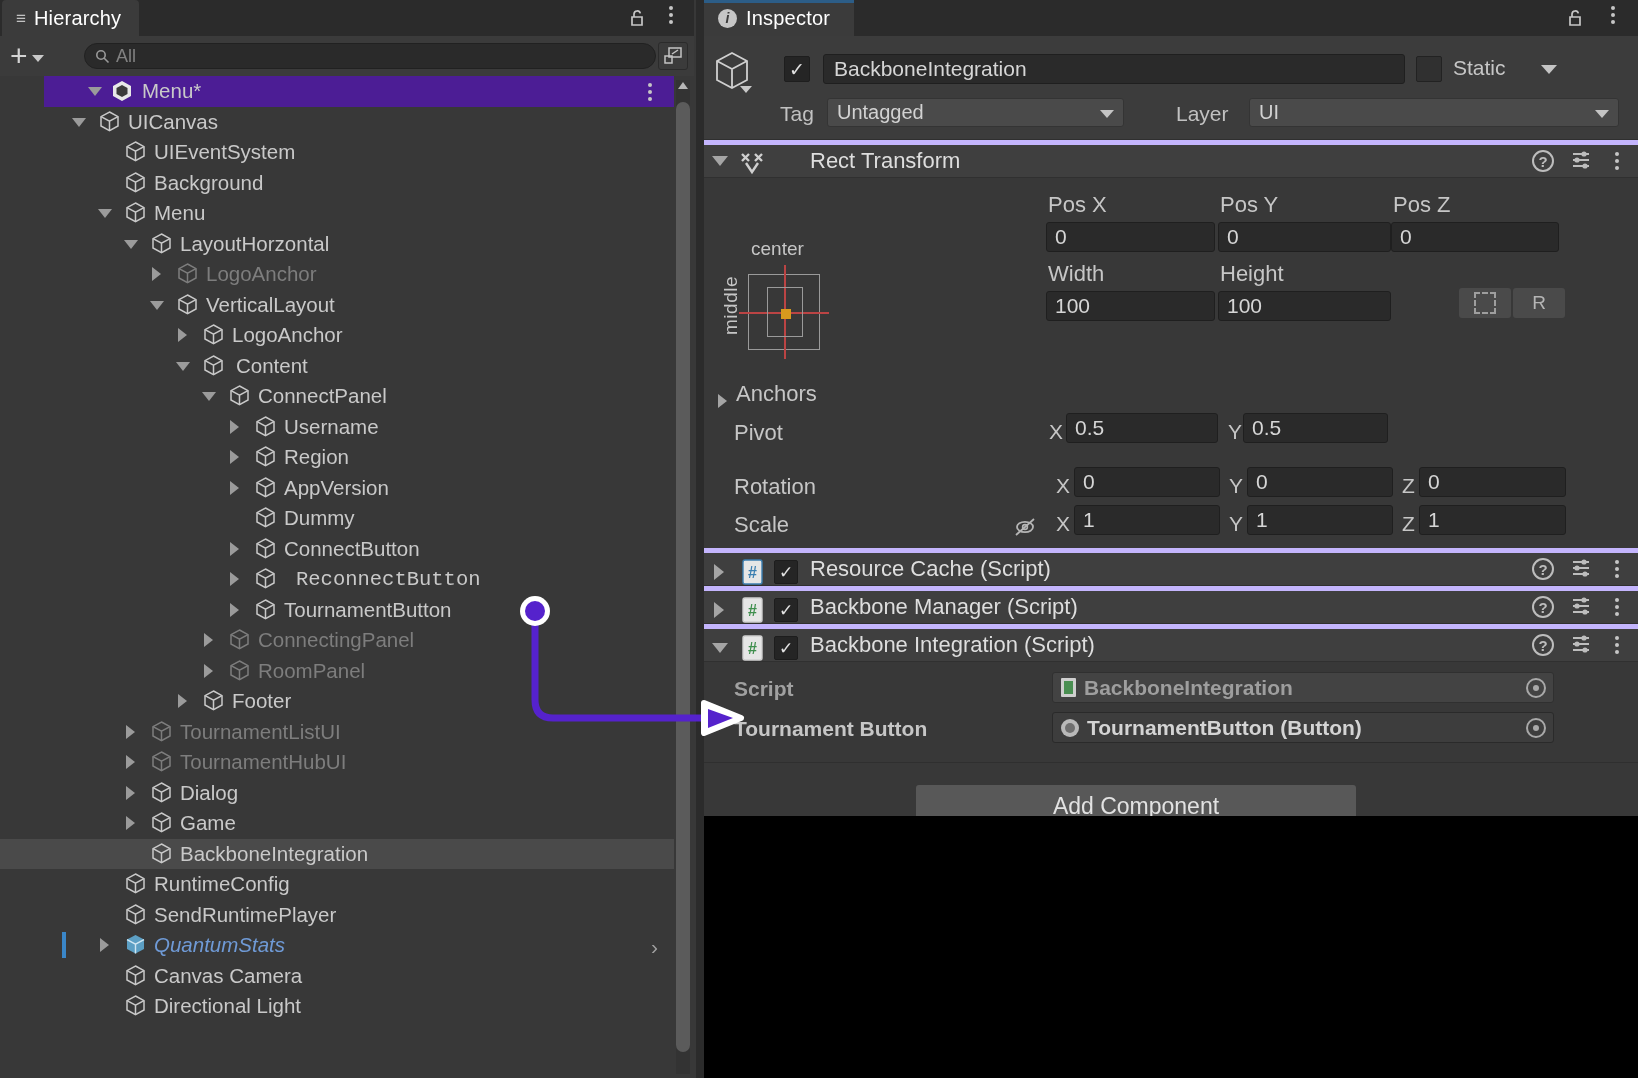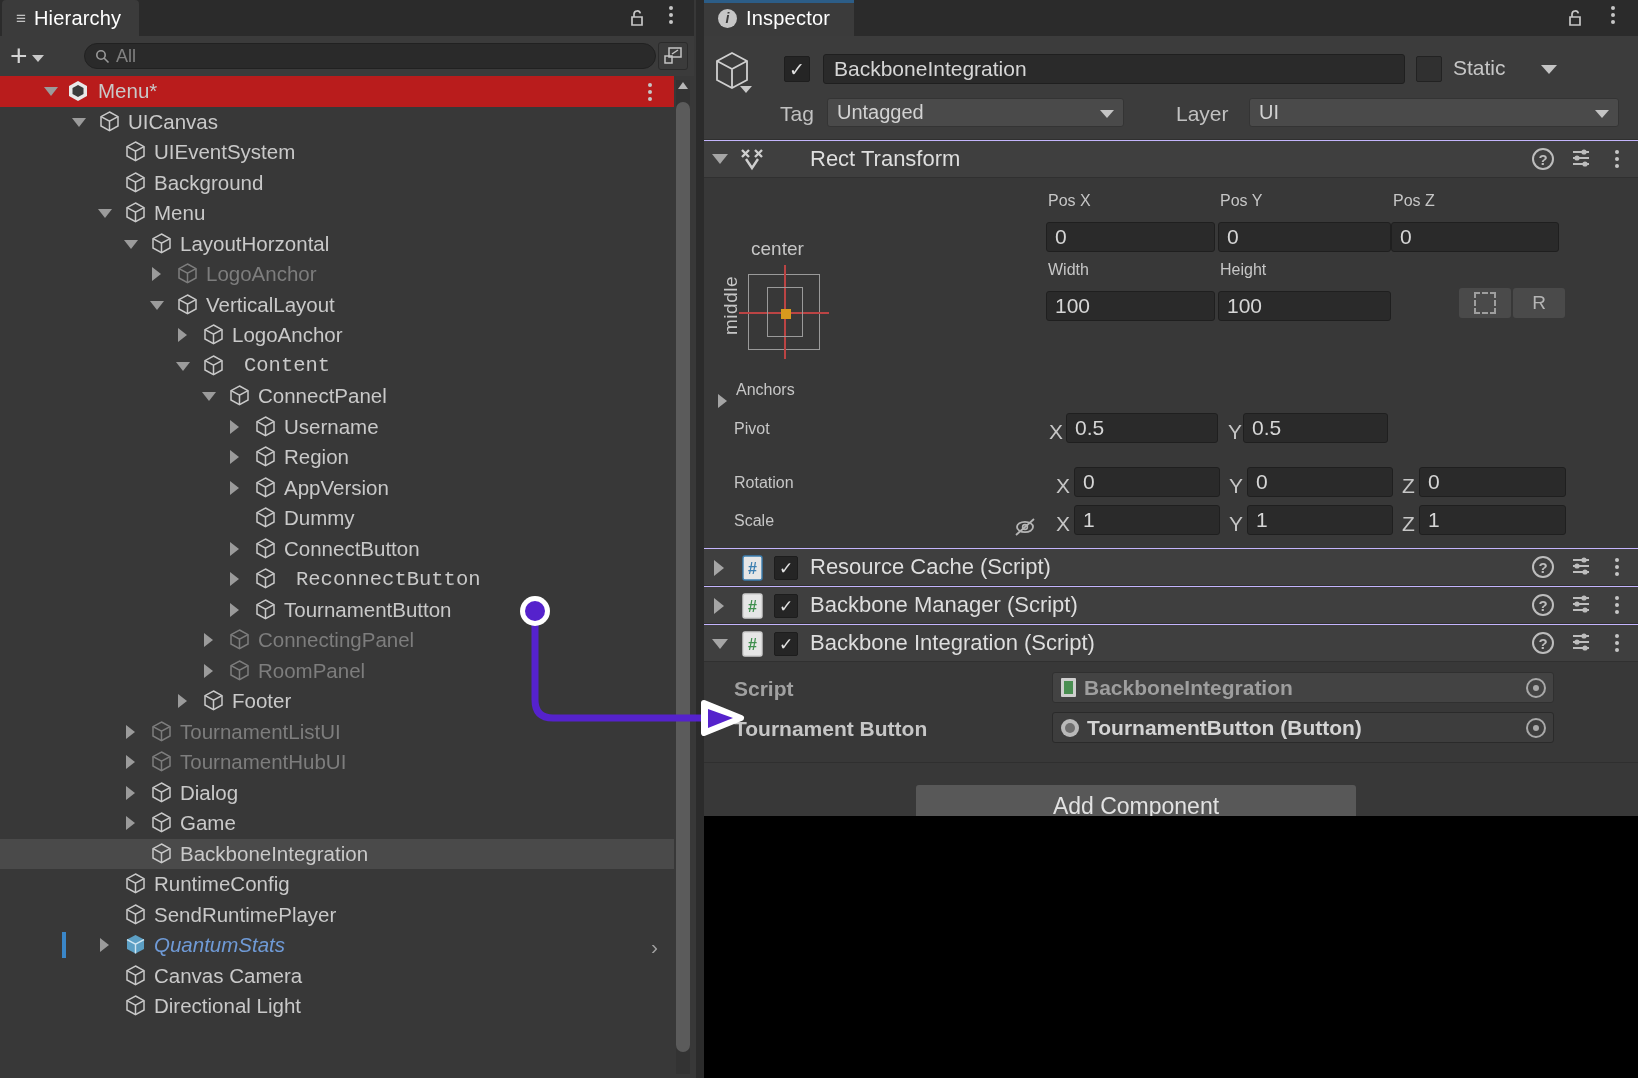--- a/index.html
+++ b/index.html
@@ -59,21 +59,21 @@
 
   
   #tree {
     position: absolute; left: 0; top: 76px; width: 674px; height: 1002px;
     overflow: hidden; background: #383838;
   }
   .row {
     position: relative; height: 30.5px; display: flex; align-items: center;
     white-space: nowrap; color: #c9c9c9; font-size: 20.5px;
   }
-  .row.scene { background: #b91c1c; }
+  .row.scene { background: #4c1d95; margin-left: 44px; }
   .row.selected { background: #4a4a4a; }
   .row .twisty {
     position:absolute; width: 0; height: 0;
     border-left: 7.5px solid transparent; border-right: 7.5px solid transparent;
     border-top: 9px solid #9b9b9b;
   }
   .row .twisty.closed {
     border-left: 9px solid #9b9b9b; border-right: 0;
     border-top: 7.5px solid transparent; border-bottom: 7.5px solid transparent;
   }
@@ -160,21 +160,21 @@
     position:absolute; left: 553px; top: 62px; width: 370px; height: 29px;
     background:#4a4a4a; border:1px solid #343434; border-radius:3px;
     display:flex; align-items:center; padding-left:9px; color:#d2d2d2; font-size:20px;
   }
   .dd-caret { position:absolute; right: 9px; top: 11px;
     width:0;height:0;border-left:7px solid transparent;border-right:7px solid transparent;border-top:8px solid #c4c4c4;}
 
   
   .comp-header {
     position:relative; height: 38px; background:#3f3f3f;
-    border-top:1px solid #c4b5fd; border-bottom:1px solid #303030;
+    border-top:5px solid #c4b5fd; border-bottom:1px solid #303030;
     display:flex; align-items:center;
   }
   .comp-twisty { position:absolute; left:16px;
     width:0;height:0;border-left:8px solid transparent;border-right:8px solid transparent;border-top:10px solid #a5a5a5; }
   .comp-twisty.closed { left:18px; border-left:10px solid #a5a5a5; border-right:0;
     border-top:8px solid transparent; border-bottom:8px solid transparent; }
   .comp-title { position:absolute; left: 114px; color:#dedede; font-size: 22px; }
   .comp-icon { position:absolute; left: 44px; width: 26px; height: 28px; }
   .comp-chk {
     position:absolute; left: 78px; width: 24px; height: 24px;
@@ -197,21 +197,21 @@
      writing-mode: vertical-rl; transform: rotate(180deg); letter-spacing: .5px;}
   .anchor-widget {
     position:absolute; left: 52px; top: 96px; width: 72px; height: 76px;
     border:1px solid #9a9a9a;
   }
   .anchor-widget .hline { position:absolute; left:-10px; right:-10px; top:50%; height:2px; background:#b44; }
   .anchor-widget .vline { position:absolute; top:-10px; bottom:-10px; left:50%; width:2px; background:#b44; }
   .anchor-widget .inner { position:absolute; left: 18px; top: 12px; width: 36px; height: 50px; border:1px solid #9a9a9a; }
   .anchor-widget .dot { position:absolute; left: 32px; top: 34px; width: 10px; height: 10px; background:#d89a1e; }
 
-  .fld-label { position:absolute; color:#c6c6c6; font-size:16px; }
+  .fld-label { position:absolute; color:#c6c6c6; font-size:22px; }
   .fld {
     position:absolute; height: 30px; background:#2a2a2a;
     border:1px solid #1f1f1f; border-radius:3px;
     display:flex; align-items:center; padding-left:8px; color:#d6d6d6; font-size:21px;
   }
   .axis-letter { position:absolute; color:#c6c6c6; font-size:21px; }
   .sqbtn {
     position:absolute; height:30px; width: 52px; background:#4a4a4a;
     border-radius:3px; display:flex; align-items:center; justify-content:center;
     color:#b5b5b5; font-size:19px;
@@ -384,21 +384,21 @@
               <path d="M3 6.6 L11.5 11.2 L20 6.6 M11.5 11.2 L11.5 20.6" fill="none" stroke="#c9c9c9" stroke-width="1.5"></path>
             </svg></span>
           <span class="rowlabel" style="left:232px;">LogoAnchor</span>
         </div>
         <div class="row">
           <span class="twisty" style="left:176px;top:11px;"></span>
           <span class="cube" style="left:202px;top:3px;"><svg width="23" height="23" viewBox="0 0 23 23">
               <path d="M11.5 2 L20 6.6 L20 16 L11.5 20.6 L3 16 L3 6.6 Z" fill="none" stroke="#c9c9c9" stroke-width="1.5"></path>
               <path d="M3 6.6 L11.5 11.2 L20 6.6 M11.5 11.2 L11.5 20.6" fill="none" stroke="#c9c9c9" stroke-width="1.5"></path>
             </svg></span>
-          <span class="rowlabel" style="left:244px;font-family:Liberation Mono, monospace;">Content</span>
+          <span class="rowlabel" style="left:236px;">Content</span>
         </div>
         <div class="row">
           <span class="twisty" style="left:202px;top:11px;"></span>
           <span class="cube" style="left:228px;top:3px;"><svg width="23" height="23" viewBox="0 0 23 23">
               <path d="M11.5 2 L20 6.6 L20 16 L11.5 20.6 L3 16 L3 6.6 Z" fill="none" stroke="#c9c9c9" stroke-width="1.5"></path>
               <path d="M3 6.6 L11.5 11.2 L20 6.6 M11.5 11.2 L11.5 20.6" fill="none" stroke="#c9c9c9" stroke-width="1.5"></path>
             </svg></span>
           <span class="rowlabel" style="left:258px;">ConnectPanel</span>
         </div>
         <div class="row">

